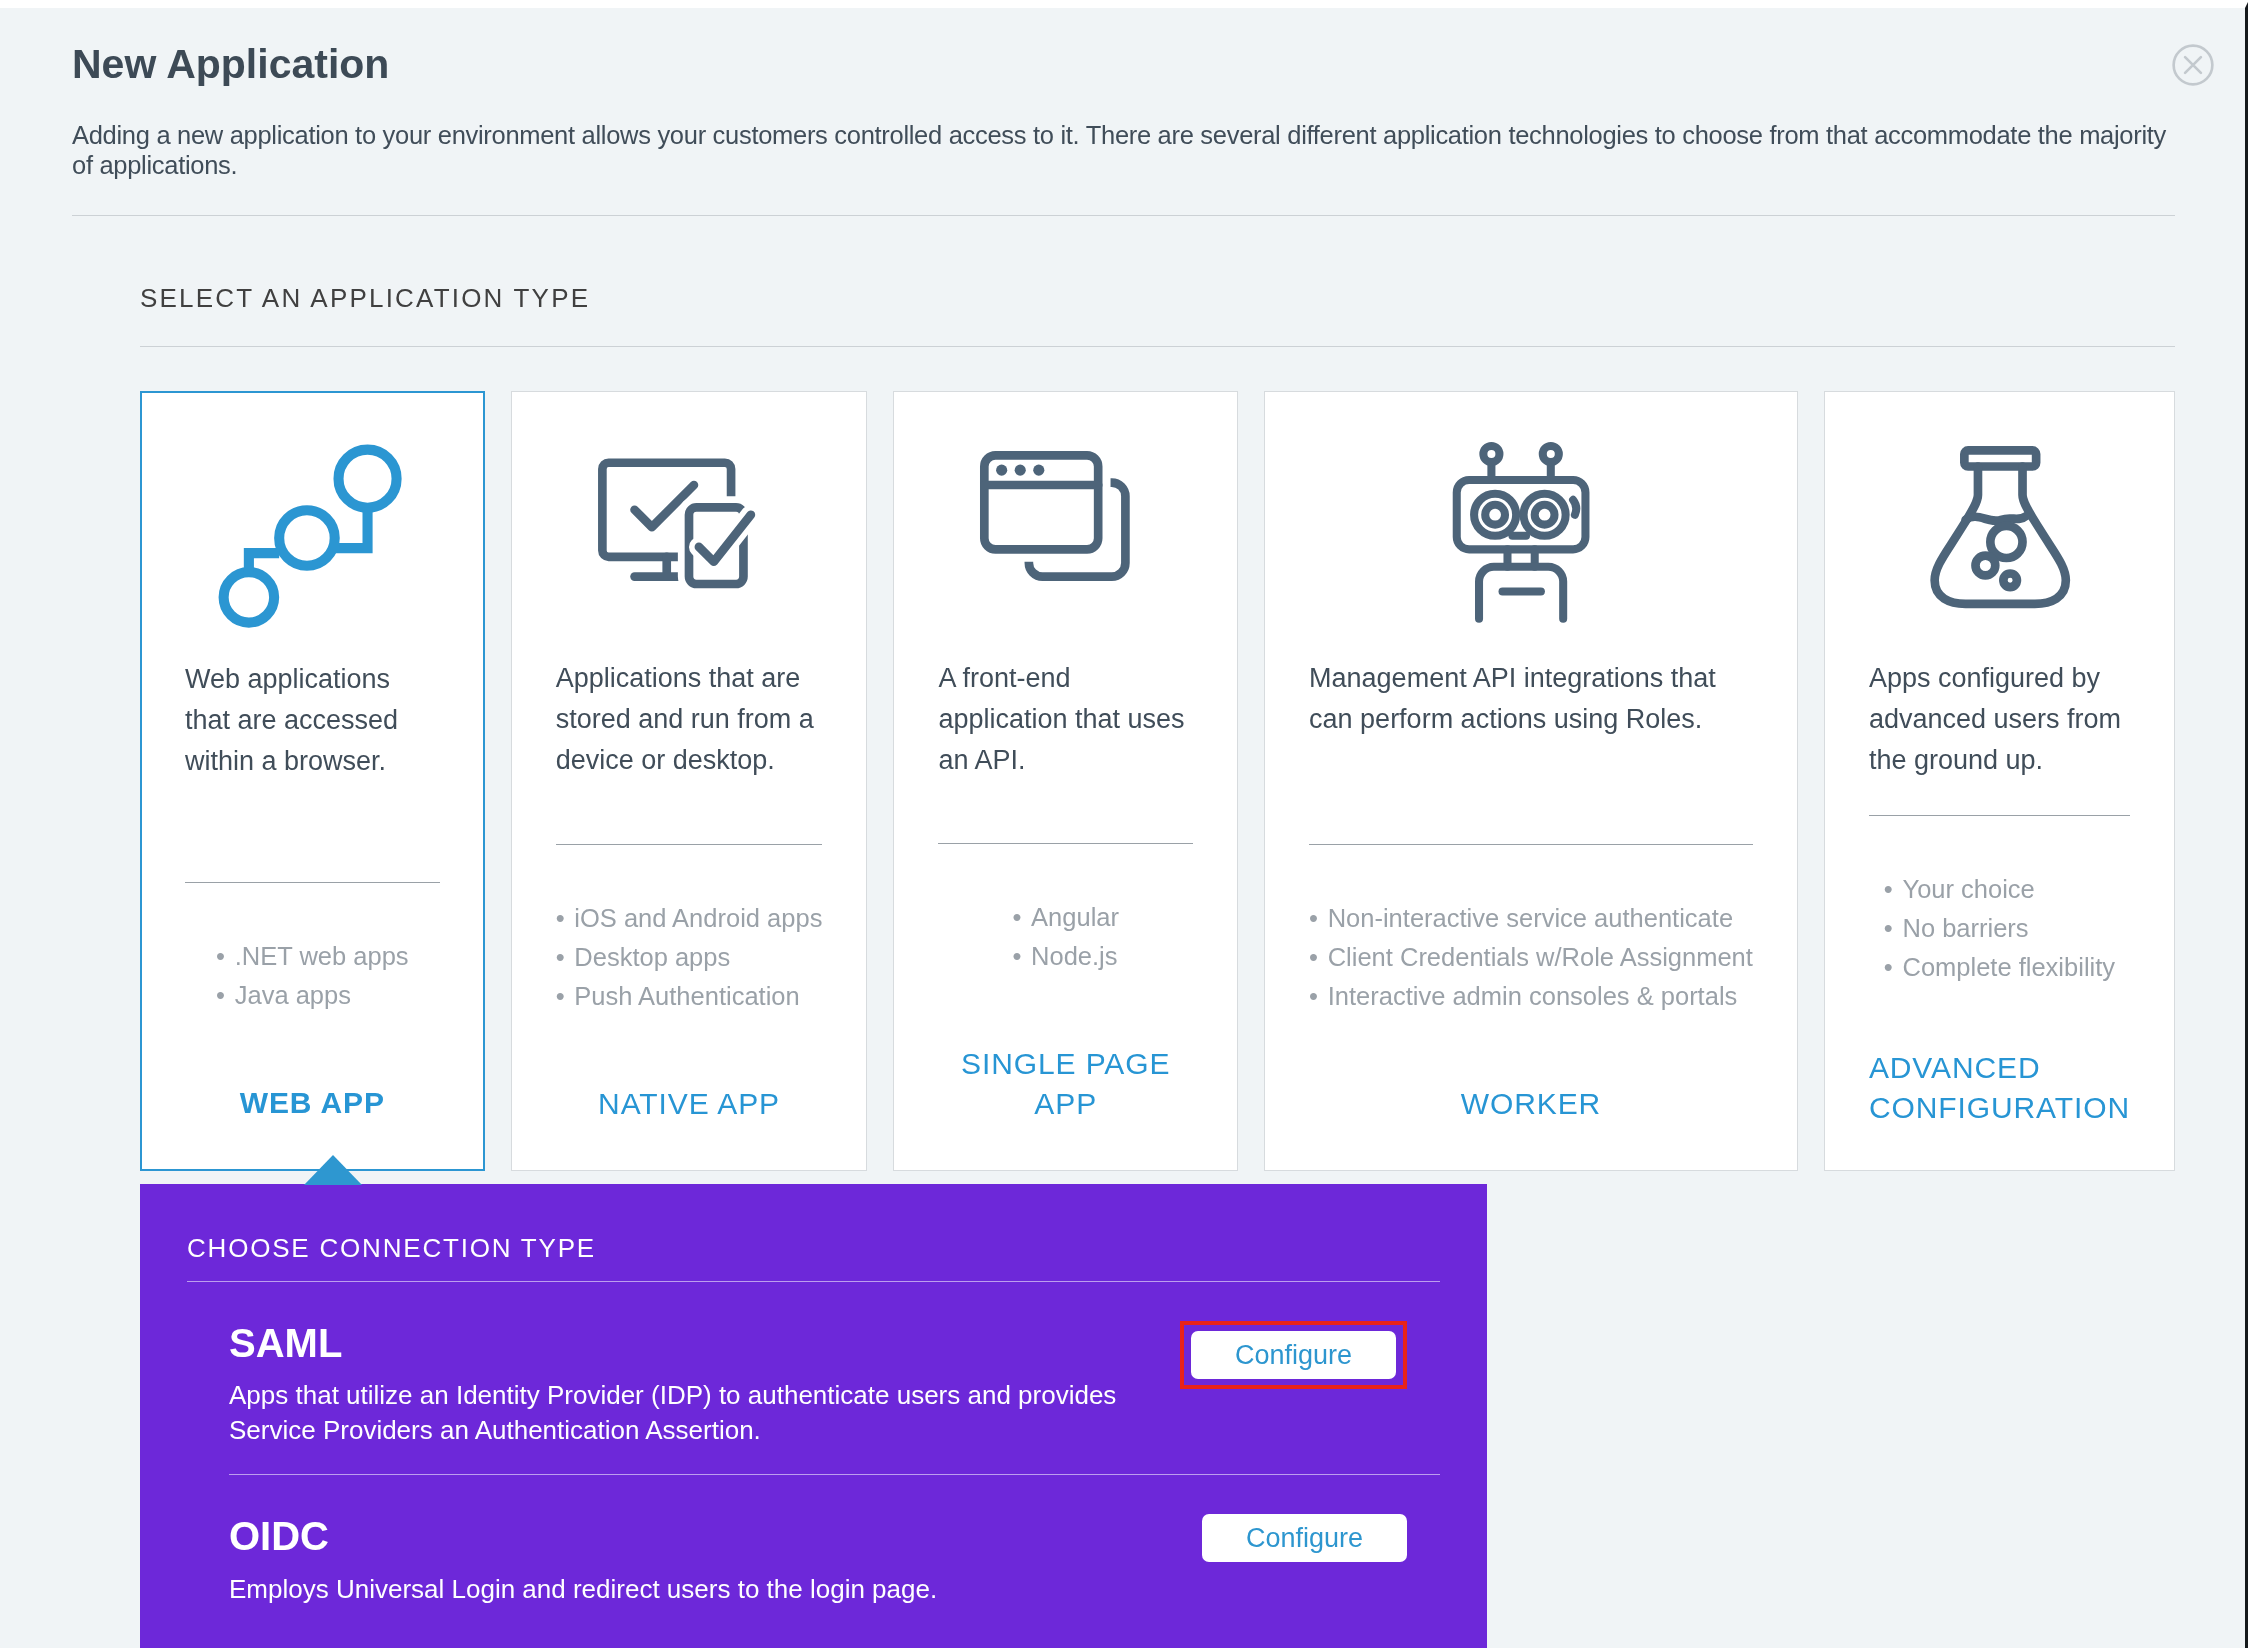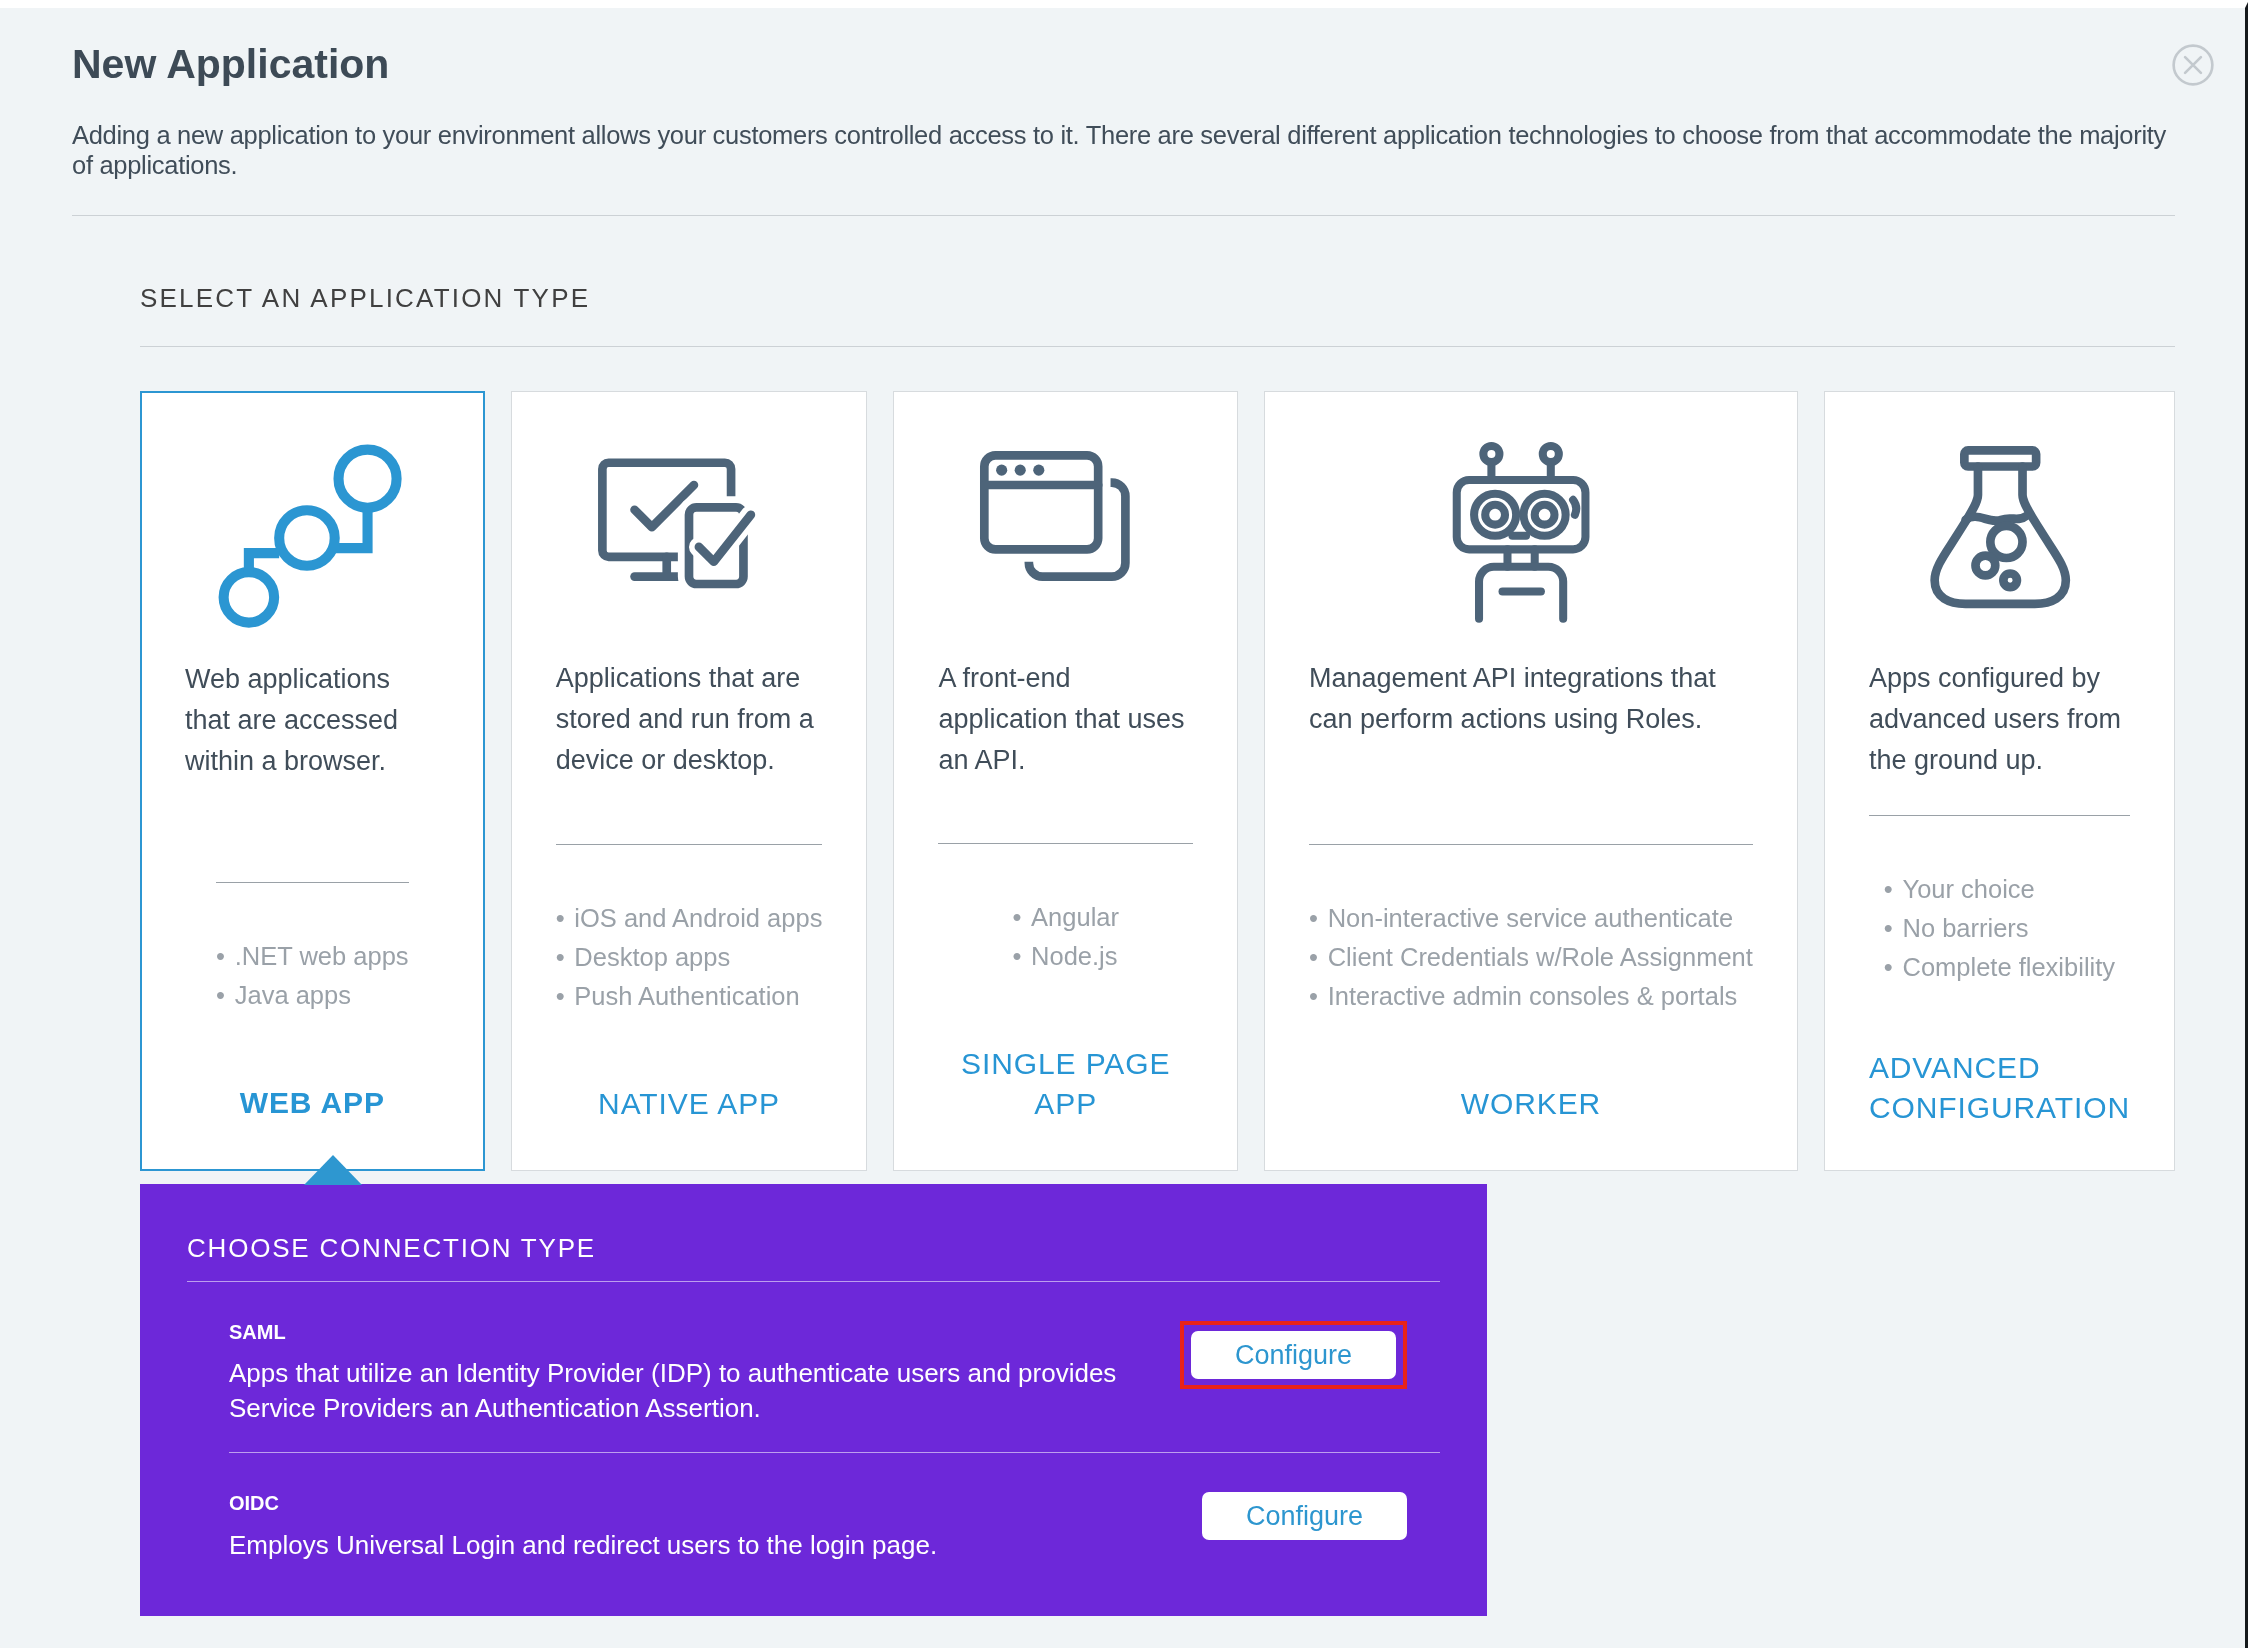--- a/index.html
+++ b/index.html
@@ -46,21 +46,20 @@
 
   
   .cards { display:flex; gap:26px; margin-top:44px; }
   .card {
     flex:1 1 0; height:780px;
     background:#ffffff;
     border:1.8px solid #d7dbde;
     display:flex; flex-direction:column;
     padding:0 44px;
     position:relative;
-    align-items:center;
   }
   .card.selected { border:2.6px solid #2c96d2; padding:0 43px; }
   .card-icon { height:211px; margin-top:39px; display:flex; align-items:center; justify-content:center; }
   .card-icon svg { display:block; }
   .card-desc { margin:16px 0 0 0; font-size:27px; line-height:41px; color:#404d59; }
   .card-bottom { margin-top:auto; display:flex; flex-direction:column;gap:14px; }
   .card-rule { border:none; border-top:1.8px solid #9aa1a7; margin:0; }
   .card-bullets {
     list-style:none; margin:40px auto 0 auto; padding:0;
     width:max-content; max-width:100%;
@@ -94,21 +93,21 @@
     border-bottom:30px solid #2e97d0;
   }
   .panel-pad { padding:49px 47px 53px 47px; }
   .panel-heading {
     margin:0; font-size:26px; font-weight:400; letter-spacing:1.8px; color:#ffffff;
     padding-bottom:17.6px;
     border-bottom:1.8px solid rgba(255,255,255,0.55);
   }
   .option { display:flex; justify-content:space-between; align-items:flex-start;
             padding-left:42px; padding-right:33px; margin-top:39px; }
-  .option-name { margin:0; font-size:20px; font-weight:700; color:#ffffff; }
+  .option-name { margin:0; font-size:40px; font-weight:700; color:#ffffff; }
   .option-desc { margin:12.3px 0 0 0; font-size:26px; line-height:35px; max-width:966px; color:#ffffff; }
   .option-rule { border:none; border-top:1.8px solid rgba(255,255,255,0.55); margin:26px 0 0 42px; }
   .configure-btn {
     width:205px; height:48px;
     background:#ffffff; color:#2d96cf;
     border:none; border-radius:7px;
     font-size:27px; font-family:inherit;
     cursor:pointer;
   }
   .highlight-box {

